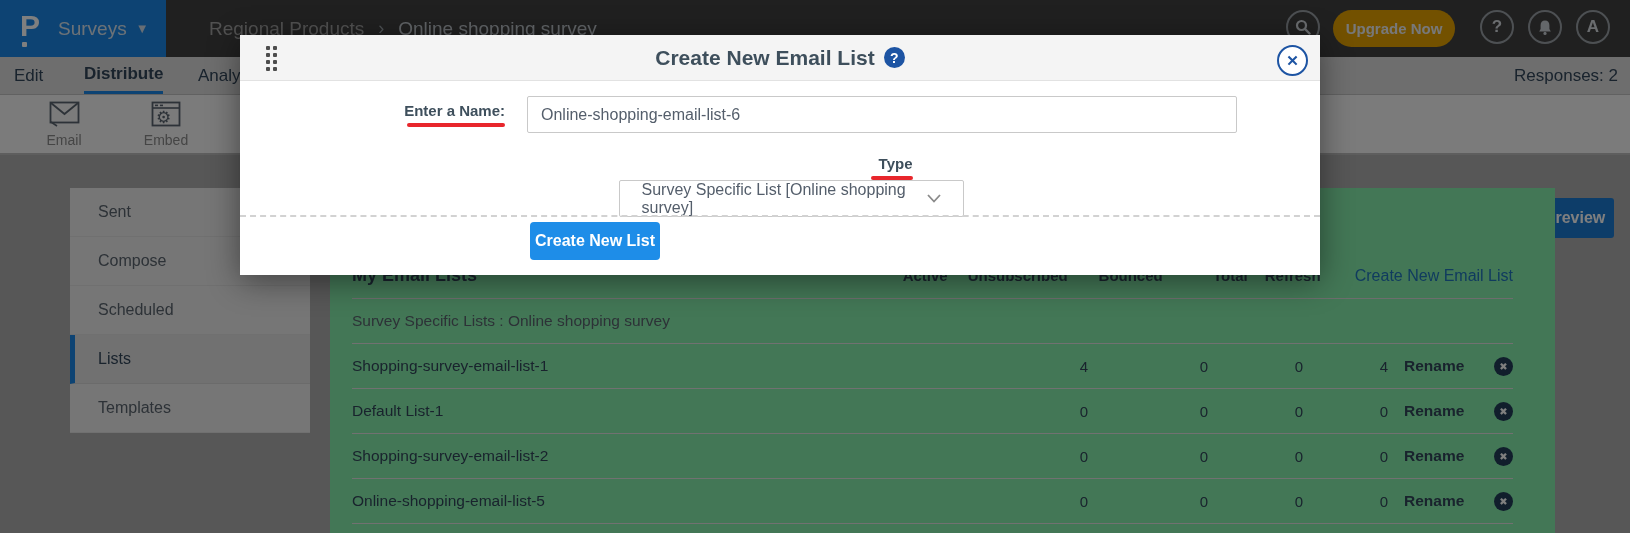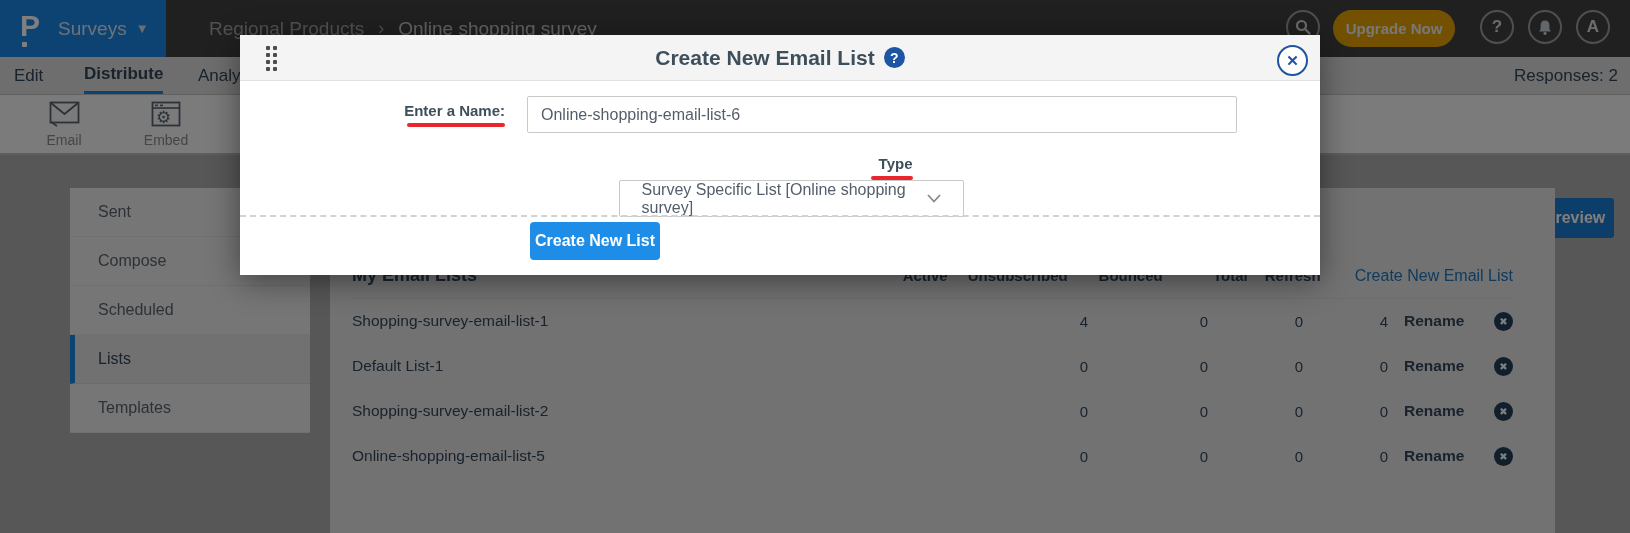--- a/index.html
+++ b/index.html
@@ -62,21 +62,21 @@
                  border:none; border-radius:3px; color:#fff; font-size:16px; font-weight:bold;
                  display:flex; align-items:center; justify-content:center; gap:8px; cursor:pointer; }
 
   
   .sidebar { position:absolute; left:70px; top:188px; width:240px; background:#ececec; z-index:1; }
   .side-item { height:49px; display:flex; align-items:center; padding-left:28px; color:#5a646e;
                font-size:16px; border-bottom:1px solid rgba(0,0,0,0.05); cursor:pointer; }
   .side-item.active { background:#e2e2e2; color:#33475b; border-left:5px solid #1b87e6; padding-left:23px; }
 
   
-  .tablecard { position:absolute; left:330px; top:188px; width:1225px; height:345px; background:#e5e5e5; z-index:1; }
+  .tablecard { position:absolute; left:330px; top:188px; width:1225px; height:345px; background:#86efac; z-index:1; }
   .card-pad { padding:0 42px 0 22px; }
   .thead-row { margin-top:65px; height:46px; display:flex; align-items:center; border-bottom:1px solid #dadada; }
   .card-title { flex:1; color:#33475b; font-size:18px; font-weight:bold; }
   .colhead { color:#33475b; font-size:15px; font-weight:bold; text-align:right; flex:none; }
   .col-active { width:60px; }
   .col-unsub { width:120px; }
   .col-bounced { width:95px; }
   .col-total { width:85px; }
   .col-action { width:90px; margin-left:17px; text-align:left; }
   .create-link { margin-left:auto; color:#2176bd; font-size:16px; cursor:pointer; white-space:nowrap; }
@@ -224,20 +224,23 @@
   <div class="tablecard card-pad">
     <div class="thead-row">
       <span class="card-title">My Email Lists</span>
       <span class="colhead col-active">Active</span>
       <span class="colhead col-unsub">Unsubscribed</span>
       <span class="colhead col-bounced">Bounced</span>
       <span class="colhead col-total">Total</span>
       <span class="colhead col-action">Refresh</span>
       <span class="create-link">Create New Email List</span>
     </div>
+    <div class="section-row">
+      <span>Survey Specific Lists : Online shopping survey</span>
+    </div>
 
     <div class="data-row">
       <span class="row-name">Shopping-survey-email-list-1</span>
       <span class="cellnum col-active">4</span>
       <span class="cellnum col-unsub">0</span>
       <span class="cellnum col-bounced">0</span>
       <span class="cellnum col-total">4</span>
       <span class="rename-link">Rename</span>
       <span class="del-btn">
           <span>✖</span>

